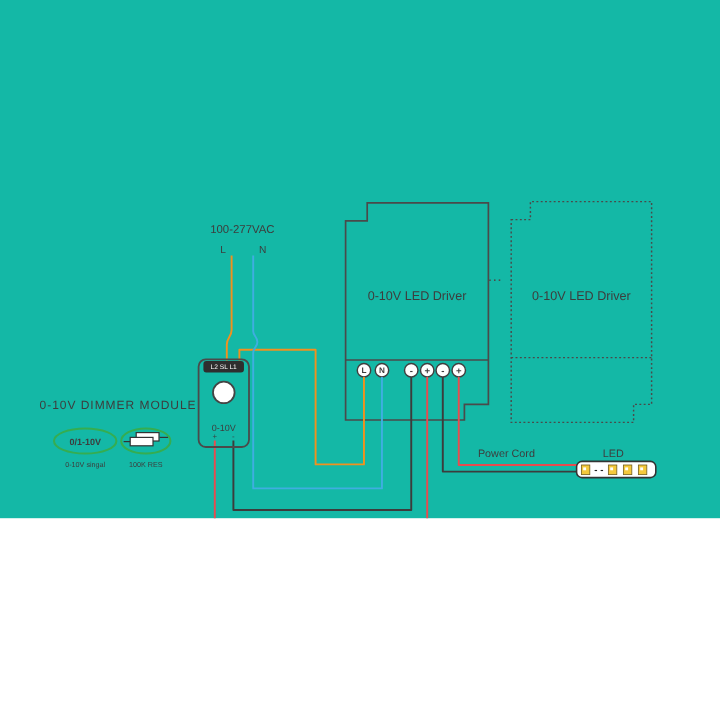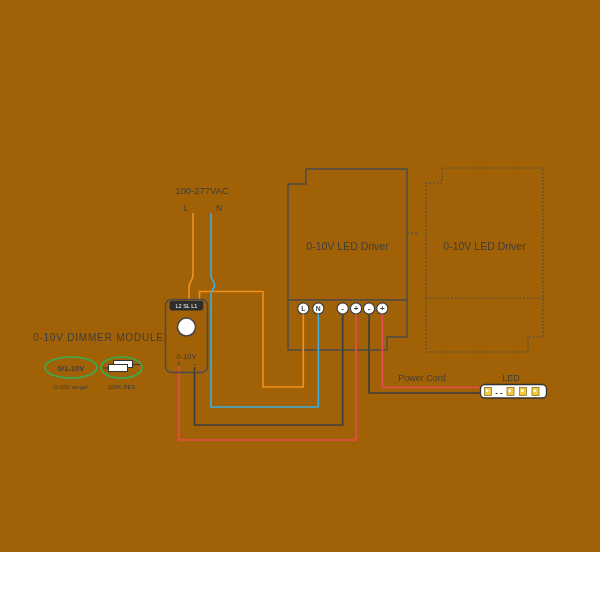--- a/index.html
+++ b/index.html
@@ -1,19 +1,19 @@
 <!DOCTYPE html>
 <html><head>
 <meta charset="utf-8">
 <style>
   html, body { margin: 0; padding: 0; background: #ffffff; }
   .canvas {
     position: relative;
-    width: 600px; height: 552px;
-    background: #a16207;
+    width: 600px; height: 432px;
+    background: #14b8a6;
     font-family: "Liberation Sans", sans-serif;
     overflow: hidden;
     text-decoration: underline;
   }
   svg text {
     font-family: "Liberation Sans", sans-serif;
     fill: #3d3d3d;
   }
   .t-supply   { font-size: 9.5px; }
   .t-ln       { font-size: 8.5px; }

